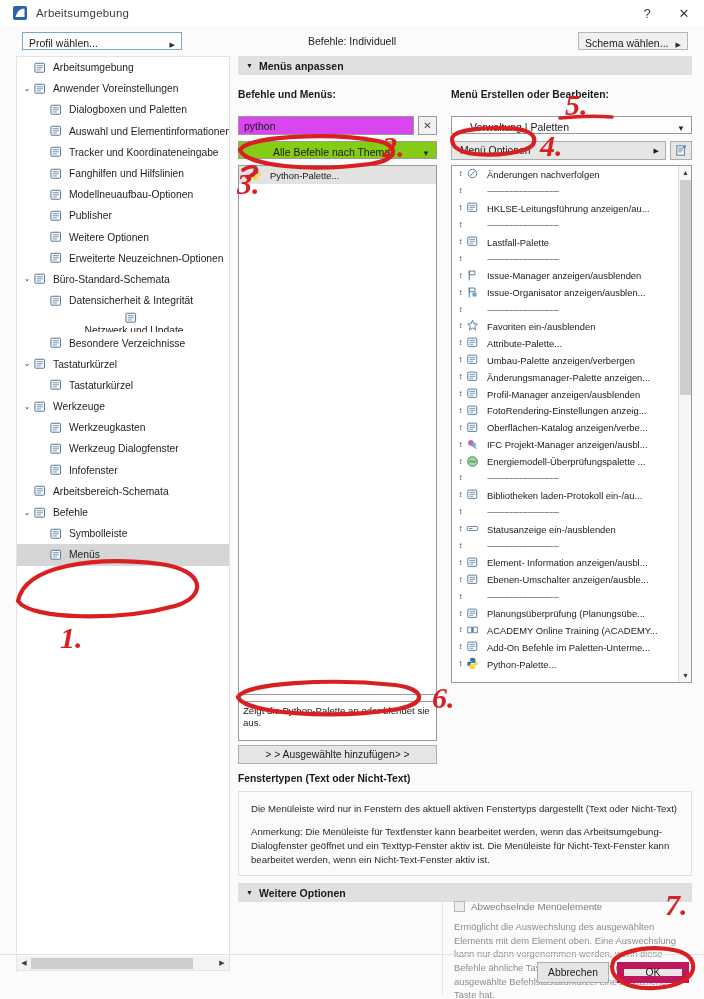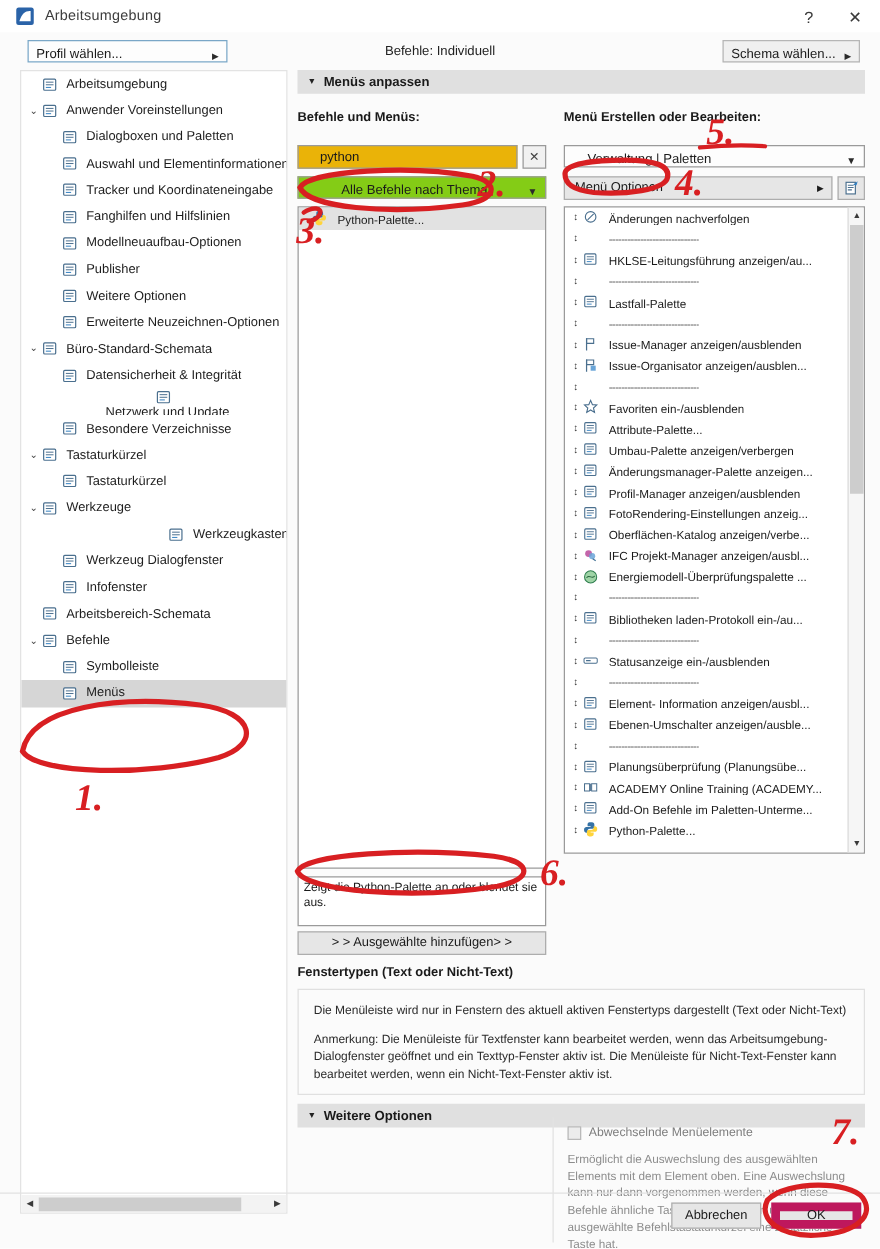--- a/index.html
+++ b/index.html
@@ -104,22 +104,22 @@
   }
   .section-header .tri {
     font-size: 7px; margin-right: 6px; color: #222;
   }
   .col-title {
     font-size: 10.3px; font-weight: bold; color: #1a1a1a;
   }
 
   .search-row { position: absolute; display: flex; align-items: center; }
   .text-input {
-    height: 19px; border: 1px solid #9a9a9a; background: #eab308;
-    font-size: 10.5px; color: #1a1a1a; padding-left: 17px;
+    height: 19px; border: 1px solid #9a9a9a; background: #d946ef;
+    font-size: 10.5px; color: #1a1a1a; padding-left: 5px;
     display: flex; align-items: center;
   }
   .xbtn {
     width: 19px; height: 19px; border: 1px solid #9a9a9a; background: #f1f1f1;
     margin-left: 4px; display: flex; align-items: center; justify-content: center;
     font-size: 10px; color: #444;
   }
 
   .listbox {
     border: 1px solid #9a9a9a; background: #fff; overflow: hidden; position: relative;
@@ -386,21 +386,21 @@
         <div class="tree-item" style="padding-left: 4px;">
           <span class="tw">⌄</span>
           <span class="ticon"><svg width="14" height="14" viewBox="0 0 16 16">
               <rect x="2.2" y="2.6" width="11" height="10.2" rx="1" fill="#ffffff" stroke="#4a6f8e" stroke-width="1.1"></rect>
               <line x1="4.2" y1="5.4" x2="11.2" y2="5.4" stroke="#4a6f8e" stroke-width="0.9"></line>
               <line x1="4.2" y1="7.8" x2="11.2" y2="7.8" stroke="#4a6f8e" stroke-width="0.9"></line>
               <line x1="4.2" y1="10.2" x2="9" y2="10.2" stroke="#2f7ec0" stroke-width="0.9"></line>
             </svg></span>
           <span class="tlabel">Werkzeuge</span>
         </div>
-        <div class="tree-item" style="padding-left: 20px; justify-content: flex-end;">
+        <div class="tree-item" style="padding-left: 20px;">
           <span class="tw"></span>
           <span class="ticon"><svg width="14" height="14" viewBox="0 0 16 16">
               <rect x="2.2" y="2.6" width="11" height="10.2" rx="1" fill="#ffffff" stroke="#4a6f8e" stroke-width="1.1"></rect>
               <line x1="4.2" y1="5.4" x2="11.2" y2="5.4" stroke="#4a6f8e" stroke-width="0.9"></line>
               <line x1="4.2" y1="7.8" x2="11.2" y2="7.8" stroke="#4a6f8e" stroke-width="0.9"></line>
               <line x1="4.2" y1="10.2" x2="9" y2="10.2" stroke="#2f7ec0" stroke-width="0.9"></line>
             </svg></span>
           <span class="tlabel">Werkzeugkasten</span>
         </div>
         <div class="tree-item" style="padding-left: 20px;">

